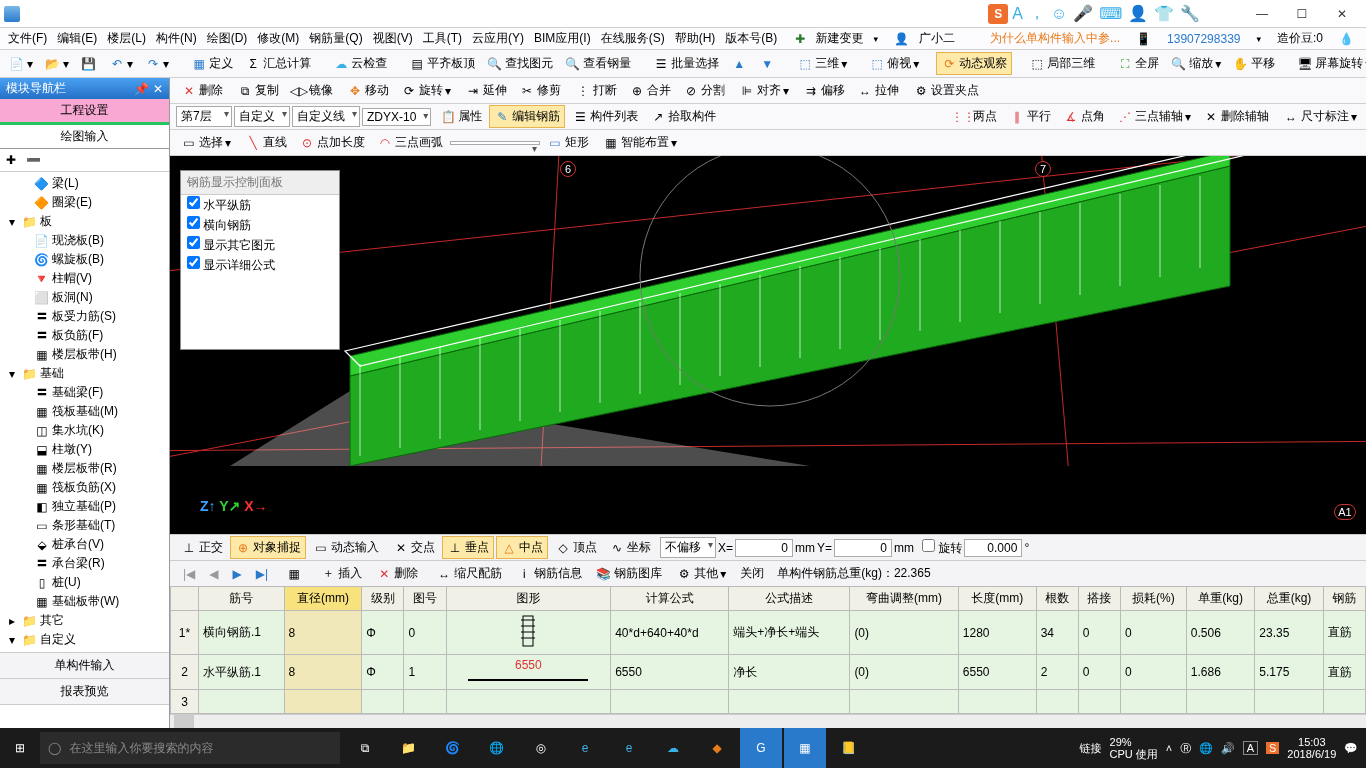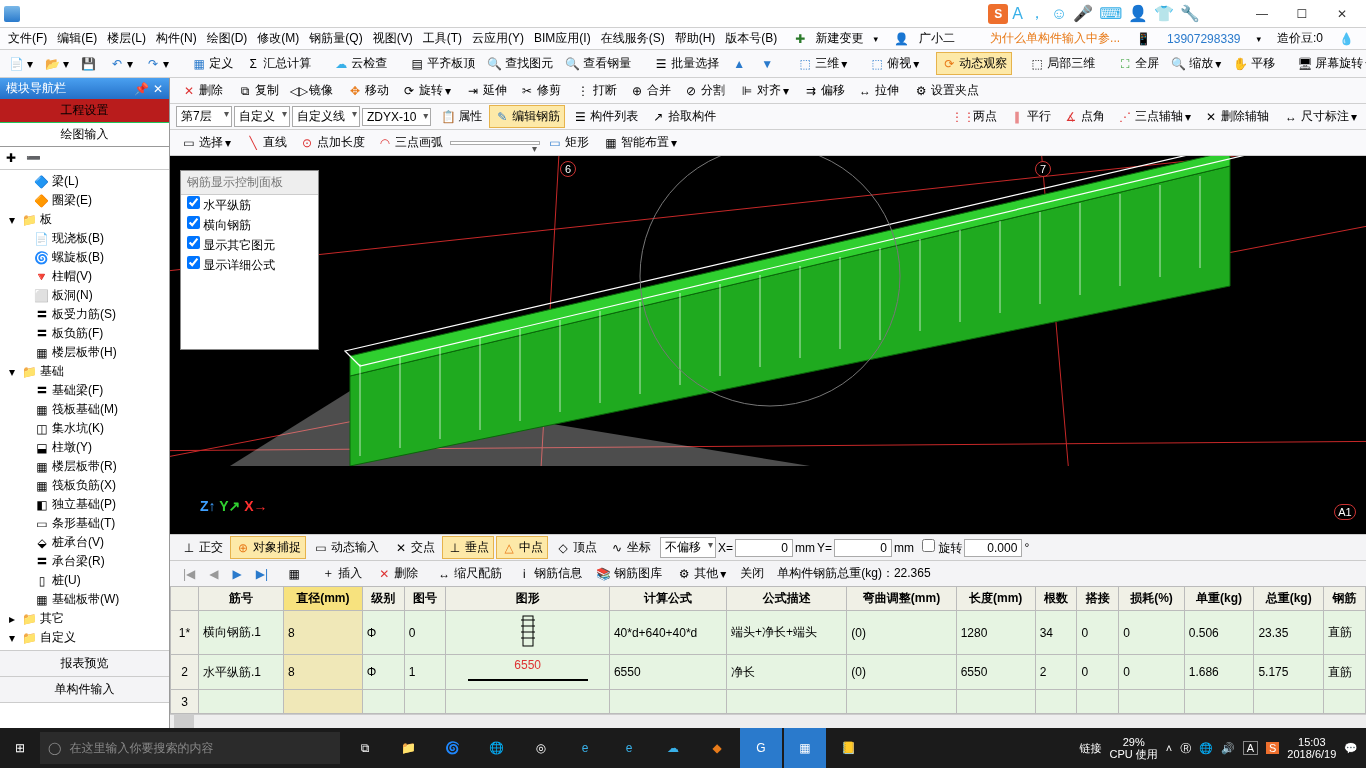--- a/index.html
+++ b/index.html
@@ -16,46 +16,46 @@
 .menubar span { padding:2px 4px; cursor:default; }
 .menubar .right { margin-left:auto; display:flex; align-items:center; gap:8px; }
 .orange { color:#e87b1a; }
 .toolbar { height:28px; background:#f9f9fb; display:flex; align-items:center; border-bottom:1px solid #d0d0d0; padding:0 4px; gap:2px; white-space:nowrap; overflow:hidden; }
 .toolbar .sep { width:1px; height:20px; background:#ccc; margin:0 4px; }
 .tbtn { display:flex; align-items:center; gap:2px; padding:2px 4px; border:1px solid transparent; }
 .tbtn .ic { width:16px; height:16px; display:inline-flex; align-items:center; justify-content:center; font-size:12px; }
 .tbtn.active { background:#fde9a8; border:1px solid #e6b34c; }
 .leftpanel { position:absolute; left:0; top:78px; width:170px; bottom:40px; background:#fff; border-right:1px solid #999; }
 .lp-title { background:linear-gradient(#4aa0f0,#2470c8); color:#fff; padding:2px 6px; display:flex; align-items:center; justify-content:space-between; font-size:12px; }
-.lp-sub { border-bottom:1px solid #22c55e; text-align:center; padding:3px 0; background:#b91c1c; }
+.lp-sub { border-bottom:3px solid #22c55e; text-align:center; padding:3px 0; background:#f9a8d4; }
 .lp-icons { display:flex; gap:6px; padding:4px 6px; border-bottom:1px solid #ccc; }
 .lp-icons span { width:14px; height:14px; display:inline-block; }
 .tree { overflow:auto; height:calc(100% - 170px); font-size:12px; padding:2px 0; }
 .tree .node { display:flex; align-items:center; padding:1px 2px; white-space:nowrap; }
 .tree .indent0 { padding-left:4px; }
 .tree .indent2 { padding-left:34px; }
 .tree .ticon { width:16px; height:14px; display:inline-flex; align-items:center; justify-content:center; margin-right:2px; }
 .tree .folder { color:#e6a93c; }
 .lp-bottom { border-top:1px solid #ccc; }
 .lp-bottom div { text-align:center; padding:4px 0; border-bottom:1px solid #ccc; background:#f4f4f6; }
 .main { position:absolute; left:170px; right:0; top:78px; bottom:40px; display:flex; flex-direction:column; background:#fff; }
 .toolbar2,.toolbar3,.toolbar4 { height:26px; background:#f9f9fb; border-bottom:1px solid #d0d0d0; display:flex; align-items:center; padding:0 4px; gap:2px; white-space:nowrap; }
 .sel-box { border:1px solid #aaa; background:#fff; padding:1px 14px 1px 4px; position:relative; min-width:56px; }
 .sel-box::after { content:"▾"; position:absolute; right:2px; top:1px; font-size:10px; color:#555; }
 .viewport { flex:1; background:#000; position:relative; overflow:hidden; }
 .axis-marker { position:absolute; color:#fff; font-size:11px; border:1px solid #c33; border-radius:50%; width:16px; height:16px; display:flex; align-items:center; justify-content:center; background:#000; }
-.ctrl-panel { position:absolute; left:180px; top:170px; width:139px; height:180px; background:#fff; border:1px solid #888; font-size:12px; }
+.ctrl-panel { position:absolute; left:180px; top:170px; width:160px; height:180px; background:#fff; border:1px solid #888; font-size:12px; }
 .ctrl-panel .hdr { background:#eee; padding:3px 6px; color:#777; border-bottom:1px solid #ccc; }
 .ctrl-panel label { display:block; padding:1px 6px; }
 .osnap-bar { height:26px; background:#f4f4f6; border-top:1px solid #ccc; display:flex; align-items:center; padding:0 4px; gap:2px; white-space:nowrap; }
 .osnap-bar .fld { border:1px solid #aaa; background:#fff; width:58px; text-align:right; padding:1px 4px; }
 .grid-tools { height:26px; background:#f4f4f6; border-top:1px solid #ccc; display:flex; align-items:center; padding:0 4px; gap:4px; }
 .grid-wrap { flex:0 0 auto; overflow:auto; }
 table.data { border-collapse:collapse; width:100%; font-size:12px; }
-table.data th { background:#f0f0e6; border:1px solid #bbb; padding:3px 4px; font-weight:bold;margin-top:29px; }
+table.data th { background:#f0f0e6; border:1px solid #bbb; padding:3px 4px; font-weight:normal;margin-top:29px; }
 table.data th.hl { background:#f7e27e; }
 table.data td { border:1px solid #bbb; padding:3px 4px; background:#e6f4e2; height:40px; }
 table.data tr.row2 td { height:24px; }
 table.data td.rowhdr { background:#f0f0e6; text-align:center; width:28px; }
 .statusbar { position:absolute; left:0; right:0; bottom:20px; height:20px; background:#f0f0f0; border-top:1px solid #ccc; display:flex; align-items:center; padding:0 6px; gap:16px; font-size:12px; }
 .statusbar .right { margin-left:auto; }
 .taskbar { position:absolute; left:0; right:0; bottom:0; height:40px; background:#1b1b1b; display:flex; align-items:center; color:#fff; font-size:12px; }
 .taskbar .start { width:40px; height:40px; display:flex; align-items:center; justify-content:center; }
 .taskbar .search { flex:0 0 300px; height:32px; background:#2b2b2b; display:flex; align-items:center; padding:0 8px; color:#888; gap:8px; }
 .taskbar .tb-icons { display:flex; gap:2px; margin-left:4px; }
@@ -308,22 +308,22 @@
         <span class="ticon">▾</span>
         <span class="ticon folder">📁</span>
         <span>自定义</span>
       </div>
       <div class="node indent2">
         <span class="ticon ">✕</span>
         <span>自定义点</span>
       </div>
     </div>
   <div class="lp-bottom">
+    <div>单构件输入</div>
     <div>报表预览</div>
-    <div>单构件输入</div>
   </div>
 </div>
 
 <div class="main">
 
   <div class="toolbar2">
     <span class="sep"></span>
     <span class="tbtn">
         <span class="ic" style="color:#d33">✕</span>
         <span>删除</span>
@@ -724,21 +724,21 @@
     <span style="color:#39b0e8">e</span>
     <span style="color:#39b0e8">e</span>
     <span style="color:#39b0e8">☁</span>
     <span style="color:#e87b1a">◆</span>
     <span style="background:#2a7acc;color:#fff">G</span>
     <span style="background:#2a7acc;color:#fff">▦</span>
     <span style="color:#e6a93c">📒</span>
   </div>
   <div class="tray">
     <span>链接</span>
-    <span style="text-align:center;line-height:1.1"><span>29%</span><br><span>CPU 使用</span></span>
+    <span style="line-height:1.1"><span>29%</span><br><span>CPU 使用</span></span>
     <span>˄</span>
     <span>Ⓡ</span>
     <span>🌐</span>
     <span>🔊</span>
     <span style="border:1px solid #888;padding:0 3px">A</span>
     <span style="background:#ee6f2d;color:#fff;padding:0 3px">S</span>
     <span style="text-align:center;line-height:1.1"><span>15:03</span><br><span>2018/6/19</span></span>
     <span>💬</span>
   </div>
 </div>

